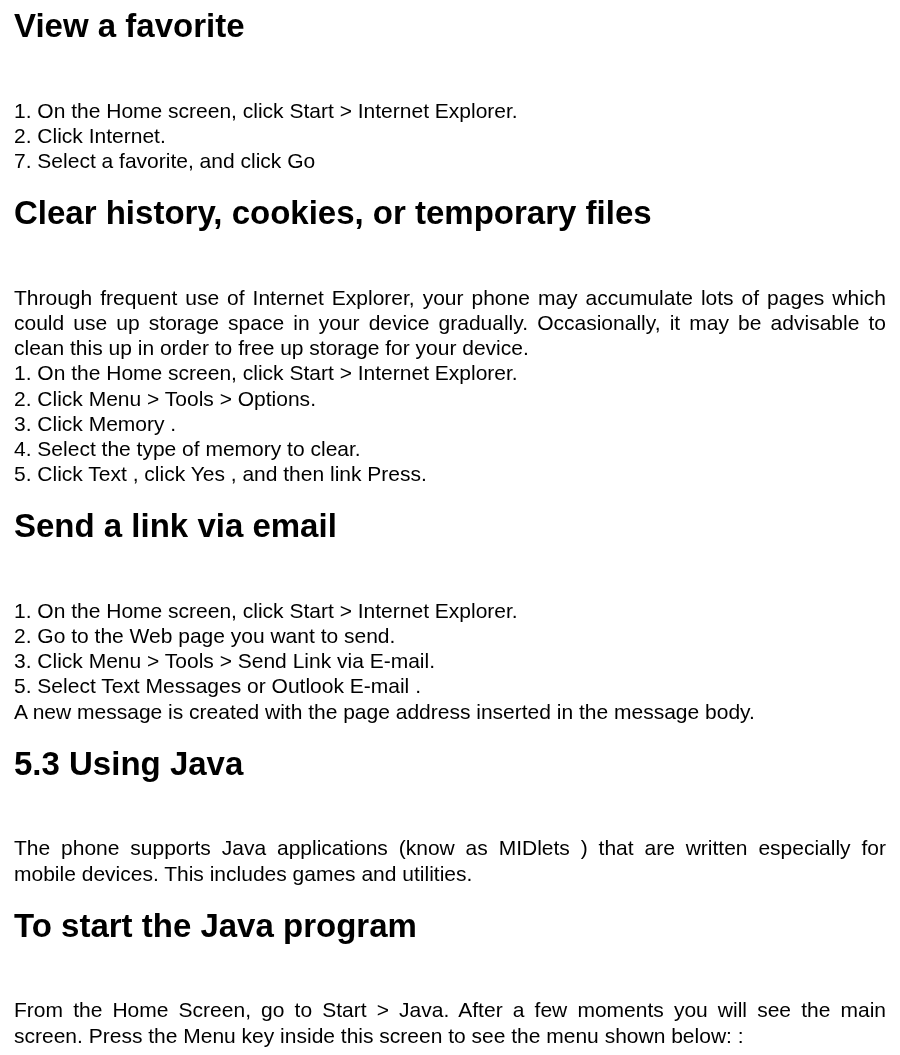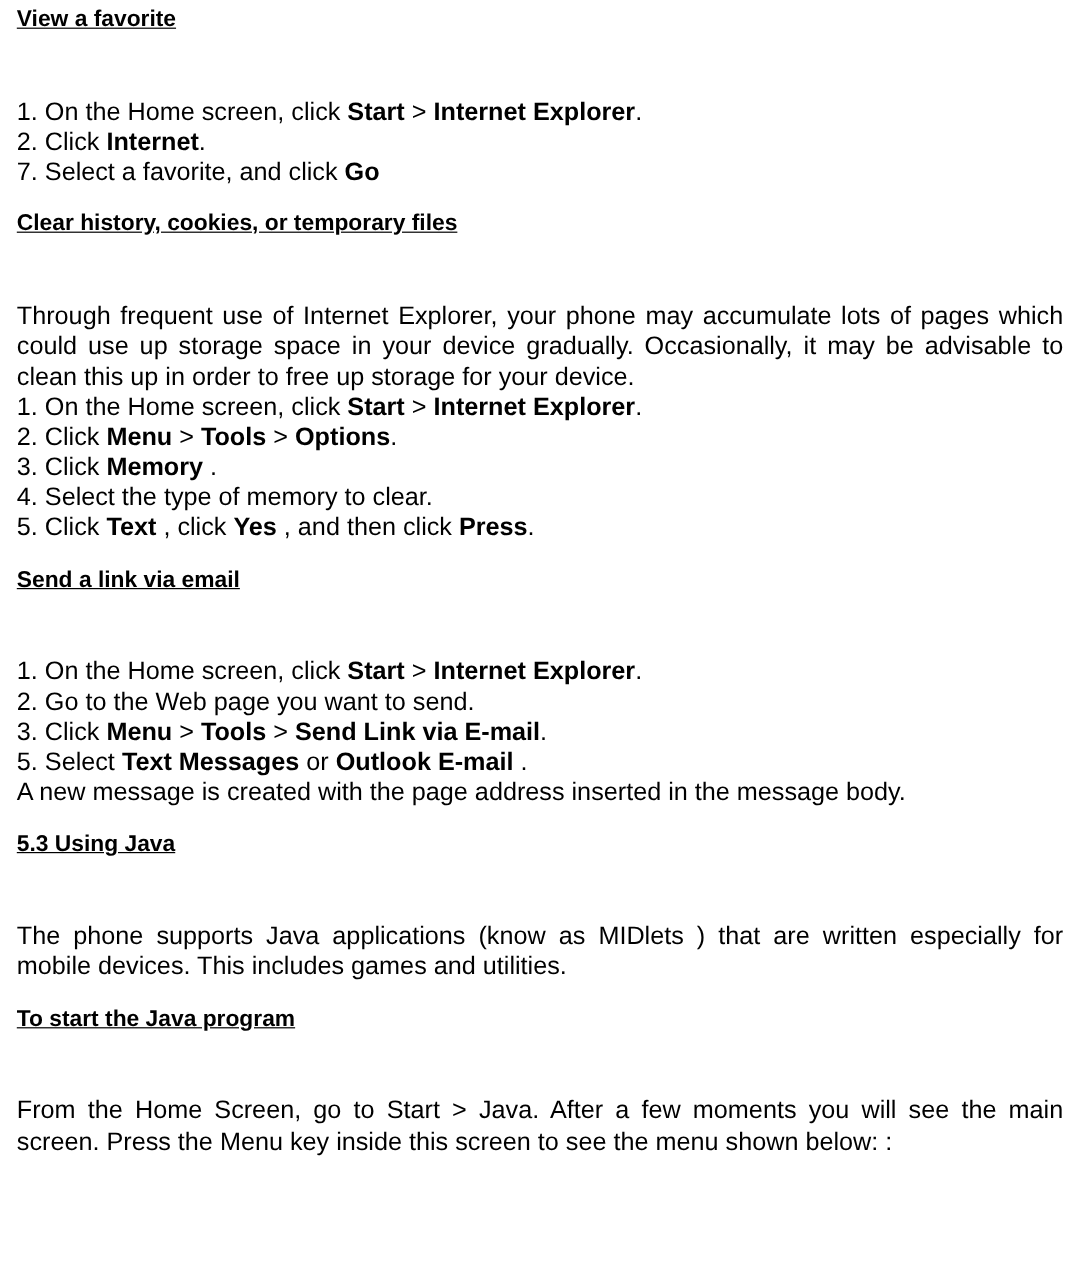--- a/index.html
+++ b/index.html
@@ -6,31 +6,30 @@
     body {
       width: 900px;
       background: #ffffff;
       color: #000000;
       font-family: Arial, Helvetica, sans-serif;
       font-size: 21px;
       line-height: 1.2;
       padding: 6px 14px 20px 14px;
     }
     h2 {
-      font-size: 19px;
+      font-size: 33px;
       font-weight: bold;
       margin-top: 20px;
       margin-bottom: 20px;
-      text-decoration: underline;
     }
     .top-h2 { margin-top: 0; }
     .section-gap { height: 32px; }
     p { margin: 0; }
     .justify { text-align: justify; }
-    b { font-weight: bold; }
+    b { font-weight: normal; }
   </style>
 </head>
 <body>
 
 <h2 class="top-h2">View a favorite</h2>
 <div class="section-gap"></div>
 
 <p>
   <span>1. On the Home screen, click </span><b>Start</b><span> &gt; </span><b>Internet Explorer</b><span>.</span>
 </p>
@@ -49,21 +48,21 @@
   <span>1. On the Home screen, click </span><b>Start</b><span> &gt; </span><b>Internet Explorer</b><span>.</span>
 </p>
 <p>
   <span>2. Click </span><b>Menu</b><span> &gt; </span><b>Tools</b><span> &gt; </span><b>Options</b><span>.</span>
 </p>
 <p>
   <span>3. Click </span><b>Memory</b><span> .</span>
 </p>
 <p>4. Select the type of memory to clear.</p>
 <p>
-  <span>5. Click </span><b>Text</b><span> , click </span><b>Yes</b><span> , and then click </span><b>Press</b><span>.</span>
+  <span>5. Click </span><b>Text</b><span> , click </span><b>Yes</b><span> , and then link </span><b>Press</b><span>.</span>
 </p>
 
 <h2>Send a link via email</h2>
 <div class="section-gap"></div>
 
 <p>
   <span>1. On the Home screen, click </span><b>Start</b><span> &gt; </span><b>Internet Explorer</b><span>.</span>
 </p>
 <p>2. Go to the Web page you want to send.</p>
 <p>

